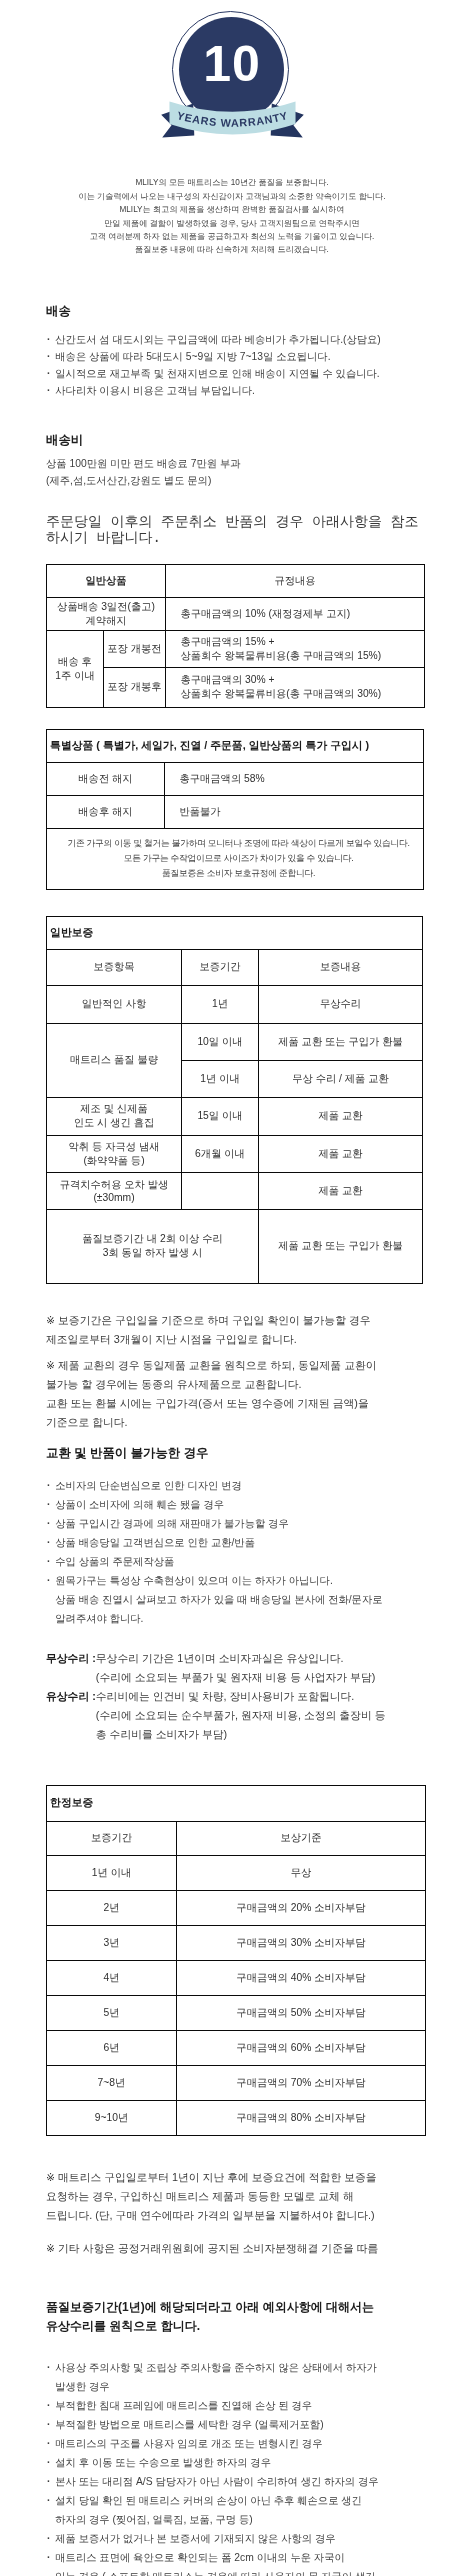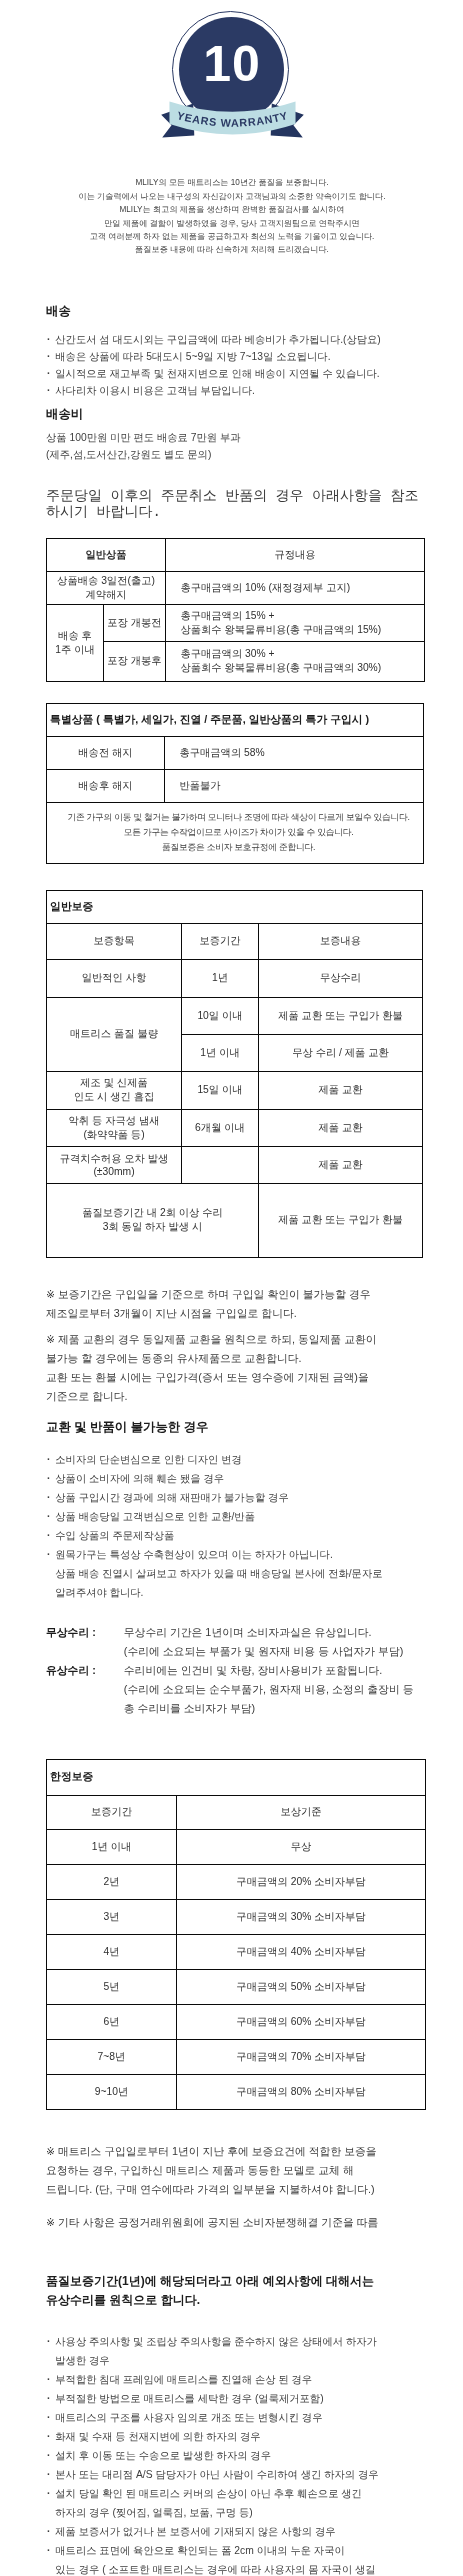--- a/index.html
+++ b/index.html
@@ -43,21 +43,21 @@
   .tbl .l{text-align:left;padding-left:14.4px;}
   .tbl .bold{font-weight:700;}
   .tbl .title-row{font-weight:700;font-size:10.8px;text-align:left;color:#1c1c1c;}
   .tbl .footer-cell{font-size:8.8px;line-height:15px;letter-spacing:-0.3px;
     text-align:center;padding:7.2px 5.2px 7.2px 12.4px;color:#3d3d3d;}
 
   
   .term{display:flex;font-size:10.8px;line-height:19px;color:#383838;}
   .term-label{font-weight:700;color:#1c1c1c;white-space:nowrap;}
   .term-label::after{content:" : ";font-weight:700;}
-  .term-text{white-space:pre-line;margin-left:28px;}
+  .term-text{white-space:pre-line;}
 
   .exc-title{font-size:12px;font-weight:700;line-height:19px;color:#1c1c1c;white-space:pre-line;}
 </style>
 </head>
 <body>
 
 <div class="page">
 
   <div class="badge">
     <div class="badge-ring"></div>
@@ -86,21 +86,21 @@
   <div class="sec" style="margin-top:47px;">
     <div class="h-sec">배송</div>
     <div class="bullets">
       <div class="bullet"><span class="txt">산간도서 섬 대도시외는 구입금액에 따라 베송비가 추가됩니다.(상담요)</span></div>
       <div class="bullet"><span class="txt">배송은 상품에 따라 5대도시 5~9일 지방 7~13일 소요됩니다.</span></div>
       <div class="bullet"><span class="txt">일시적으로 재고부족 및 천재지변으로 인해 배송이 지연될 수 있습니다.</span></div>
       <div class="bullet"><span class="txt">사다리차 이용시 비용은 고객님 부담입니다.</span></div>
     </div>
   </div>
 
-  <div class="sec" style="margin-top:8px;">
+  <div class="sec" style="margin-top:34px;">
     <div class="h-sec">배송비</div>
     <div class="fee-lines" style="margin-top:8.2px;">상품 100만원 미만 편도 배송료 7만원 부과</div>
     <div class="fee-lines" style="margin-top:1px;">(제주,섬,도서산간,강원도 별도 문의)</div>
   </div>
 
   <div class="sec order-note">주문당일 이후의 주문취소 반품의 경우 아래사항을 참조하시기 바랍니다.</div>
 
   <table class="tbl" style="margin-top:17.5px;width:377px;">
     <colgroup>
         <col style="width:57px">
@@ -306,21 +306,20 @@
 
   <div class="sec" style="margin-top:40px;">
     <div class="exc-title">품질보증기간(1년)에 해당되더라고 아래 예외사항에 대해서는
 유상수리를 원칙으로 합니다.</div>
     <div class="bullets bullets-wide" style="margin-top:21.6px;">
       <div class="bullet"><span class="txt">사용상 주의사항 및 조립상 주의사항을 준수하지 않은 상태에서 하자가
 발생한 경우</span></div>
       <div class="bullet"><span class="txt">부적합한 침대 프레임에 매트리스를 진열해 손상 된 경우</span></div>
       <div class="bullet"><span class="txt">부적절한 방법으로 매트리스를 세탁한 경우 (얼룩제거포함)</span></div>
       <div class="bullet"><span class="txt">매트리스의 구조를 사용자 임의로 개조 또는 변형시킨 경우</span></div>
-      <div class="bullet"><span class="txt">화재 및 수재 등 천재지변에 의한 하자의 경우</span></div>
       <div class="bullet"><span class="txt">설치 후 이동 또는 수송으로 발생한 하자의 경우</span></div>
       <div class="bullet"><span class="txt">본사 또는 대리점 A/S 담당자가 아닌 사람이 수리하여 생긴 하자의 경우</span></div>
       <div class="bullet"><span class="txt">설치 당일 확인 된 매트리스 커버의 손상이 아닌 추후 훼손으로 생긴
 하자의 경우 (찢어짐, 얼룩짐, 보품, 구멍 등)</span></div>
       <div class="bullet"><span class="txt">제품 보증서가 없거나 본 보증서에 기재되지 않은 사항의 경우</span></div>
       <div class="bullet"><span class="txt">매트리스 표면에 육안으로 확인되는 폼 2cm 이내의 누운 자국이
 있는 경우 ( 소프트한 매트리스는 경우에 따라 사용자의 몸 자국이 생길
 수 있으며, 이는 매트리스의 꺼짐이 아님으로 판정)</span></div>
 
     </div>

